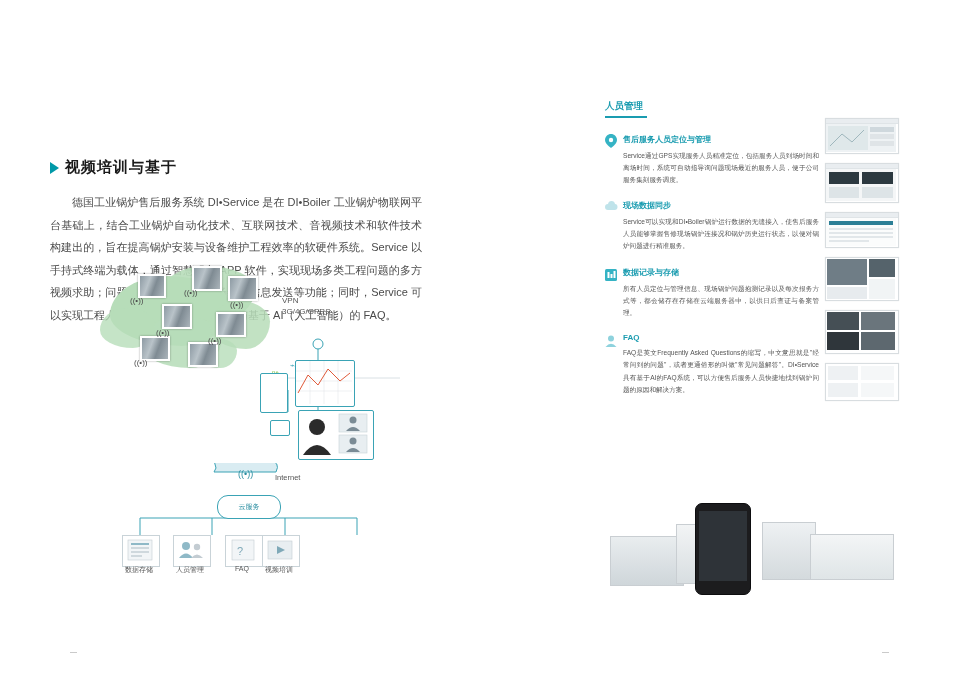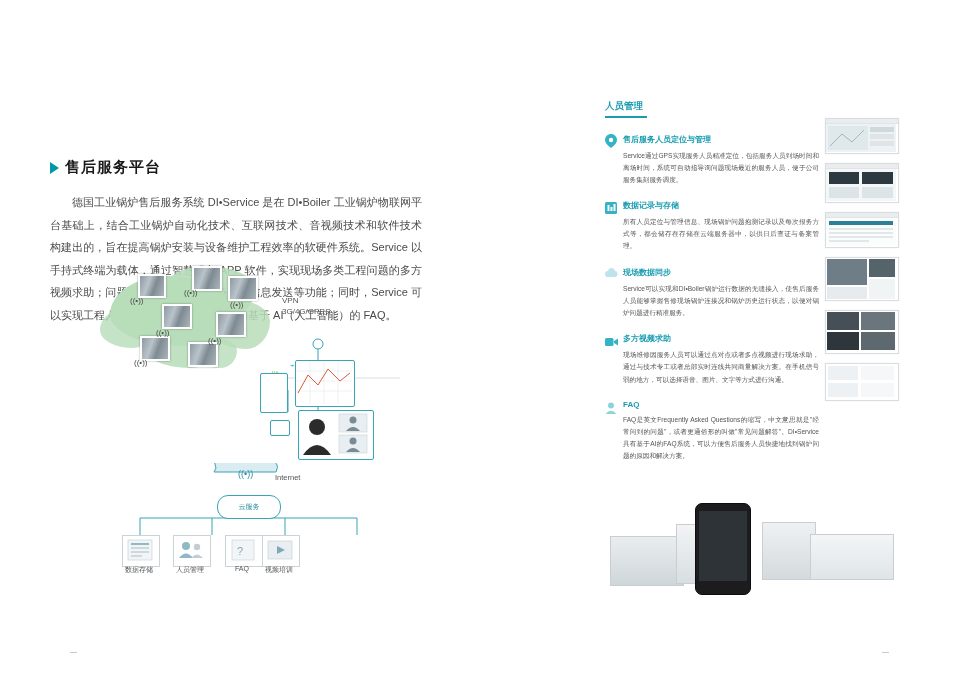--- a/index.html
+++ b/index.html
@@ -47,21 +47,21 @@
 </style>
 </head>
 <body>
 
 <div class="page">
  <div class="spread">
 
   <div class="left-col">
     <div class="title-row">
       <span class="tri"></span>
-      <span class="page-title">售后服务平台</span>
+      <span class="page-title">视频培训与基于</span>
     </div>
     <div class="body-text">德国工业锅炉售后服务系统 DI•Service 是在 DI•Boiler 工业锅炉物联网平台基础上，结合工业锅炉自动化技术、互联网技术、音视频技术和软件技术构建出的，旨在提高锅炉安装与设备维护工程效率的软硬件系统。Service 以手持式终端为载体，通过智慧服务 APP 软件，实现现场多类工程问题的多方视频求助；问题记录与存储以及现场维修信息发送等功能；同时，Service 可以实现工程人员定位与管理、视频培训与基于 AI（人工智能）的 FAQ。</div>
   </div>
 
   <div class="map-wrap">
     <div class="china">
       <div class="blob" style="left:10px;top:10px;width:120px;height:70px;"></div>
       <div class="blob" style="left:60px;top:0px;width:95px;height:55px;opacity:.9;"></div>
       <div class="blob" style="left:42px;top:50px;width:80px;height:52px;opacity:.88;"></div>
       <div class="blob" style="left:110px;top:35px;width:60px;height:48px;opacity:.85;"></div>
@@ -192,51 +192,41 @@
               <path d="M6 0 C2.7 0 0 2.7 0 6 C0 10 6 14 6 14 C6 14 12 10 12 6 C12 2.7 9.3 0 6 0 Z" fill="#35b3c4"></path>
               <circle cx="6" cy="6" r="2.2" fill="#fff"></circle>
             </svg>
       </span>
       <h4>售后服务人员定位与管理</h4>
       <p>Service通过GPS实现服务人员精准定位，包括服务人员到场时间和离场时间，系统可自动指导询问题现场最近的服务人员，便于公司服务集刻服务调度。</p>
     </div>
 
     <div class="feat">
       <span class="ficon">
+        <svg width="13" height="13">
+              <path d="M3 9 q-3 0 -3 -3 q0 -3 3 -3 q0.5 -3 3.5 -3 q3 0 3.5 3 q2.5 0.2 2.5 3 q0 3 -3 3 z" fill="#bfe3ea"></path>
+            </svg>
+      </span>
+      <h4>现场数据同步</h4>
+      <p>Service可以实现和DI•Boiler锅炉运行数据的无缝接入，使售后服务人员能够掌握售修现场锅炉连接况和锅炉历史运行状态，以便对锅炉问题进行精准服务。</p>
+    </div>
+
+    <div class="feat">
+      <span class="ficon">
         <svg width="12" height="12">
               <rect x="0" y="0" width="12" height="12" rx="1.5" fill="#35b3c4"></rect>
               <rect x="2.5" y="3" width="2" height="6" fill="#fff"></rect>
               <rect x="5.5" y="5" width="2" height="4" fill="#fff"></rect>
               <rect x="8.5" y="2" width="2" height="7" fill="#fff"></rect>
             </svg>
       </span>
       <h4>数据记录与存储</h4>
       <p>所有人员定位与管理信息、现场锅炉问题抱测记录以及每次报务方式等，都会储存在存储在云端服务器中，以供日后查证与备案管理。</p>
     </div>
 
-    <div class="feat">
-      <span class="ficon">
-        <svg width="13" height="13">
-              <path d="M3 9 q-3 0 -3 -3 q0 -3 3 -3 q0.5 -3 3.5 -3 q3 0 3.5 3 q2.5 0.2 2.5 3 q0 3 -3 3 z" fill="#bfe3ea"></path>
-            </svg>
-      </span>
-      <h4>现场数据同步</h4>
-      <p>Service可以实现和DI•Boiler锅炉运行数据的无缝接入，使售后服务人员能够掌握售修现场锅炉连接况和锅炉历史运行状态，以便对锅炉问题进行精准服务。</p>
-    </div>
-
-    <div class="feat">
-      <span class="ficon">
-        <svg width="13" height="10">
-              <rect x="0" y="1" width="8.5" height="8" rx="1.5" fill="#35b3c4"></rect>
-              <polygon points="9,4 13,1.5 13,8.5 9,6" fill="#35b3c4"></polygon>
-            </svg>
-      </span>
-      <h4>多方视频求助</h4>
-      <p>现场维修因服务人员可以通过点对点或者多点视频进行现场求助，通过与技术专工或者总部实时连线共同商量解决方案。在手机信号弱的地方，可以选择语音、图片、文字等方式进行沟通。</p>
-    </div>
 
 
     <div class="feat">
       <span class="ficon">
         <svg width="12" height="12">
               <circle cx="6" cy="3.4" r="3" fill="#8ed2dd"></circle>
               <path d="M0.5 12 q5.5 -6.5 11 0 z" fill="#8ed2dd"></path>
             </svg>
       </span>
       <h4>FAQ</h4>

